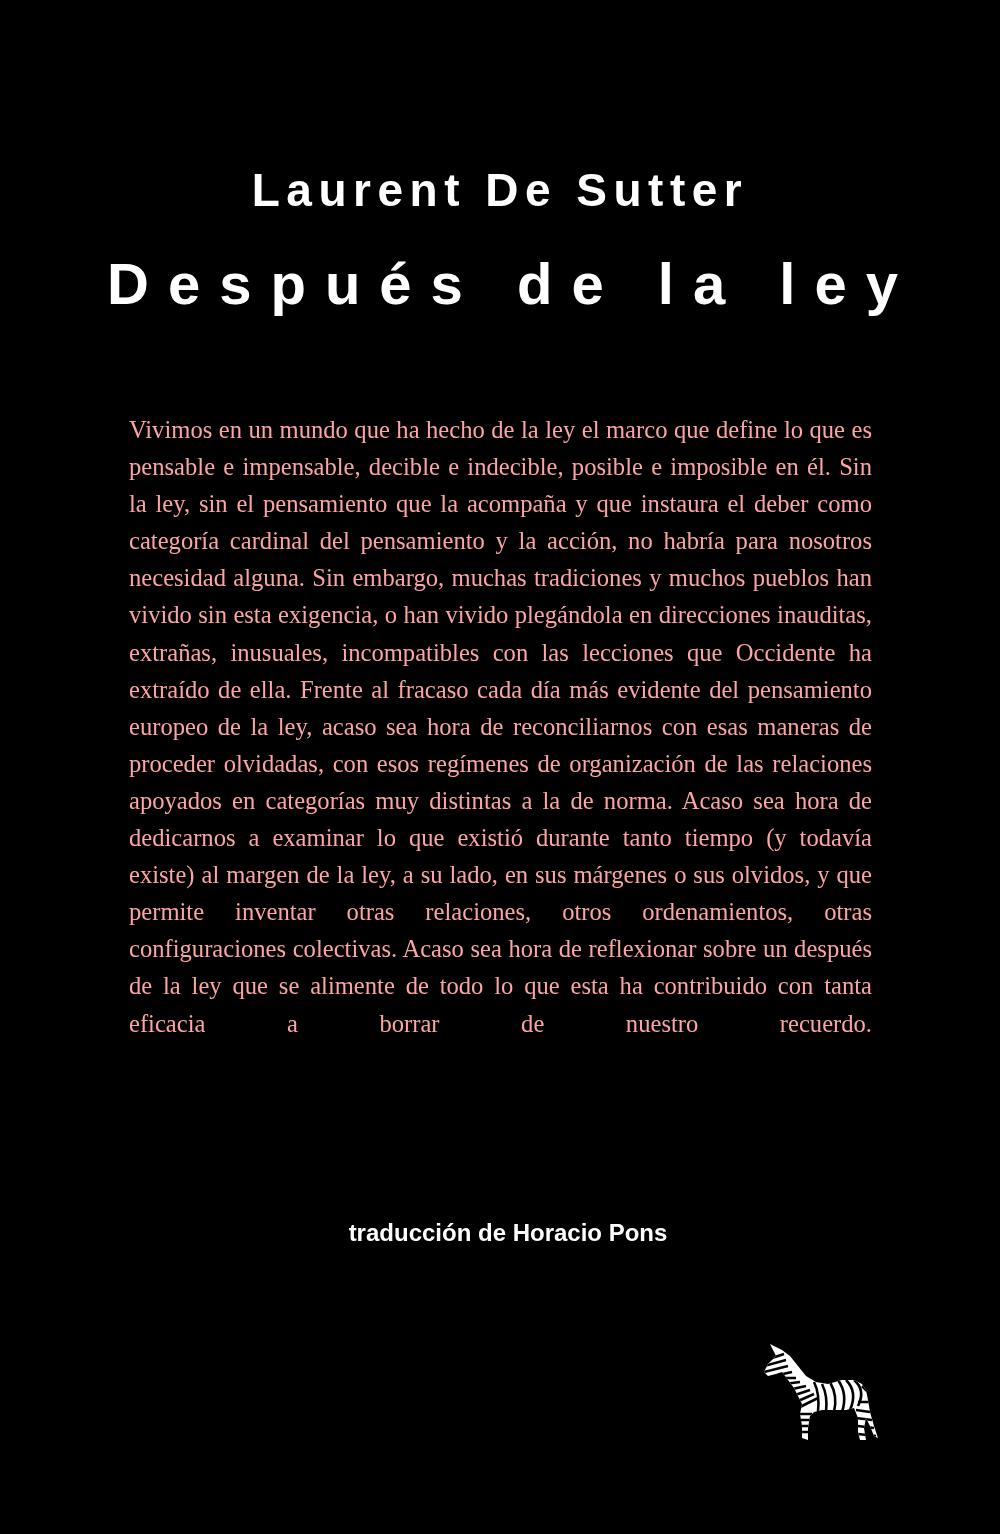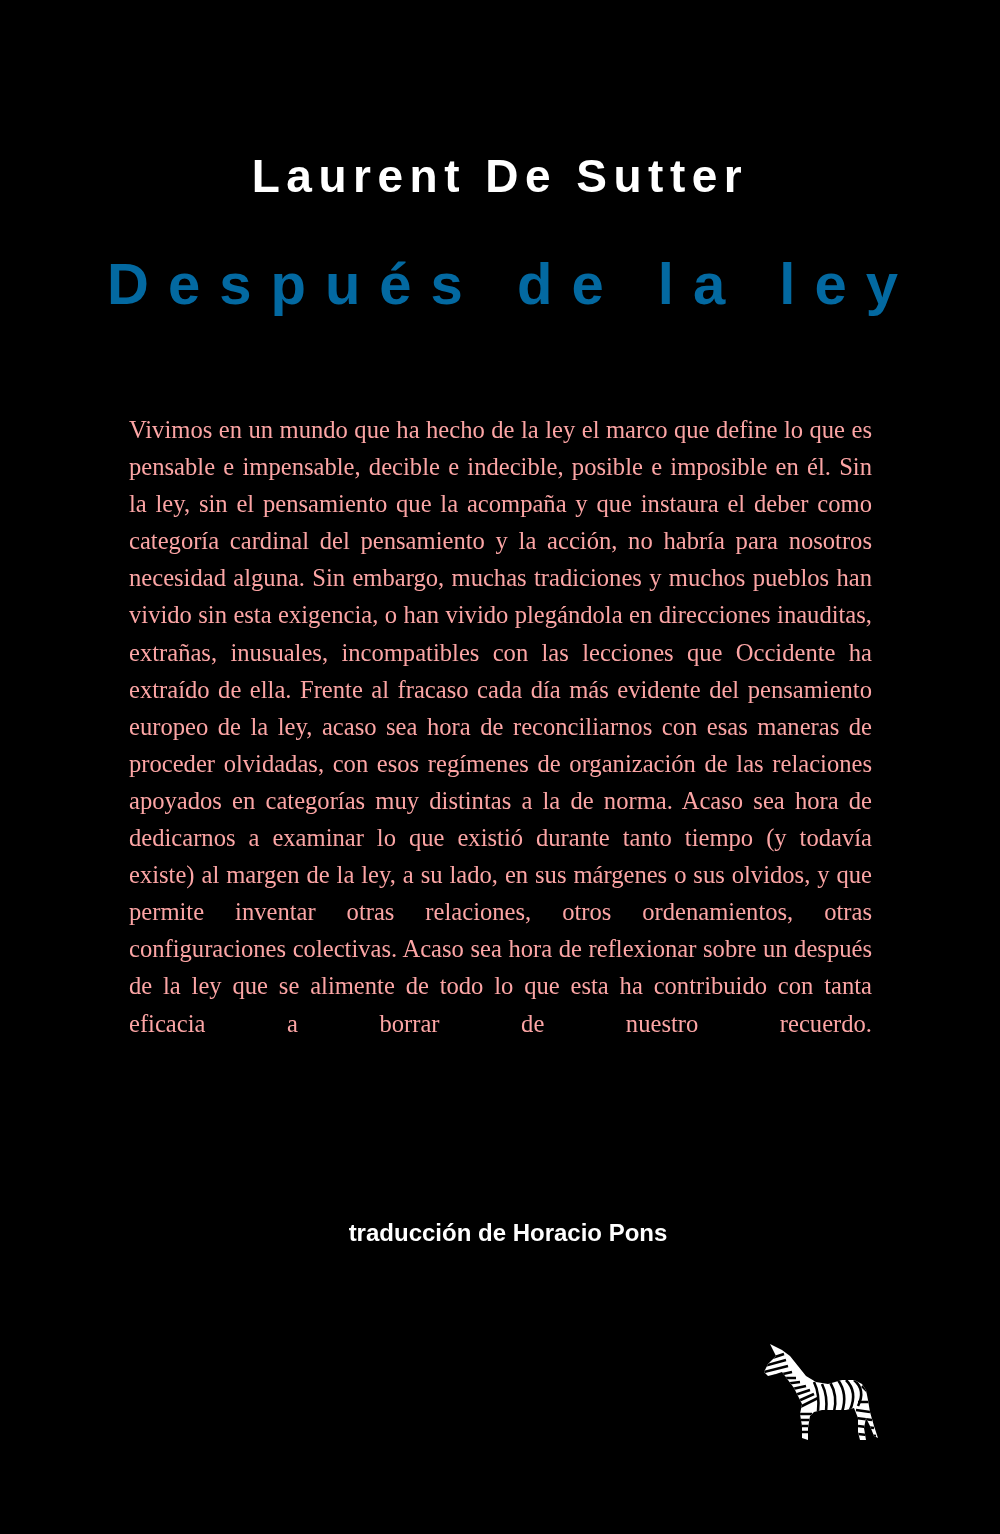--- a/index.html
+++ b/index.html
@@ -8,42 +8,42 @@
       background: #000000;
     }
     body {
       width: 1000px;
       height: 1534px;
       position: relative;
       overflow: hidden;
     }
     .author {
       position: absolute;
-      top: 148px;
+      top: 162px;
       left: 0;
       width: 1000px;
       text-align: center;
       font-family: "Liberation Sans", sans-serif;
       font-weight: bold;
       font-size: 46px;
       letter-spacing: 6.5px;
       color: #ffffff;
       line-height: 56px;
     }
     .title {
       position: absolute;
       top: 250px;
       left: 0;
       width: 1000px;
       text-align: center;
       font-family: "Liberation Sans", sans-serif;
       font-weight: bold;
       font-size: 58px;
       letter-spacing: 19px;
-      color: #0369a1;
+      color: #ffffff;
       line-height: 68px;
       padding-left: 24px;
       box-sizing: border-box;
     }
     .blurb {
       position: absolute;
       top: 411px;
       left: 129px;
       width: 743px;
       font-family: "Liberation Serif", serif;

